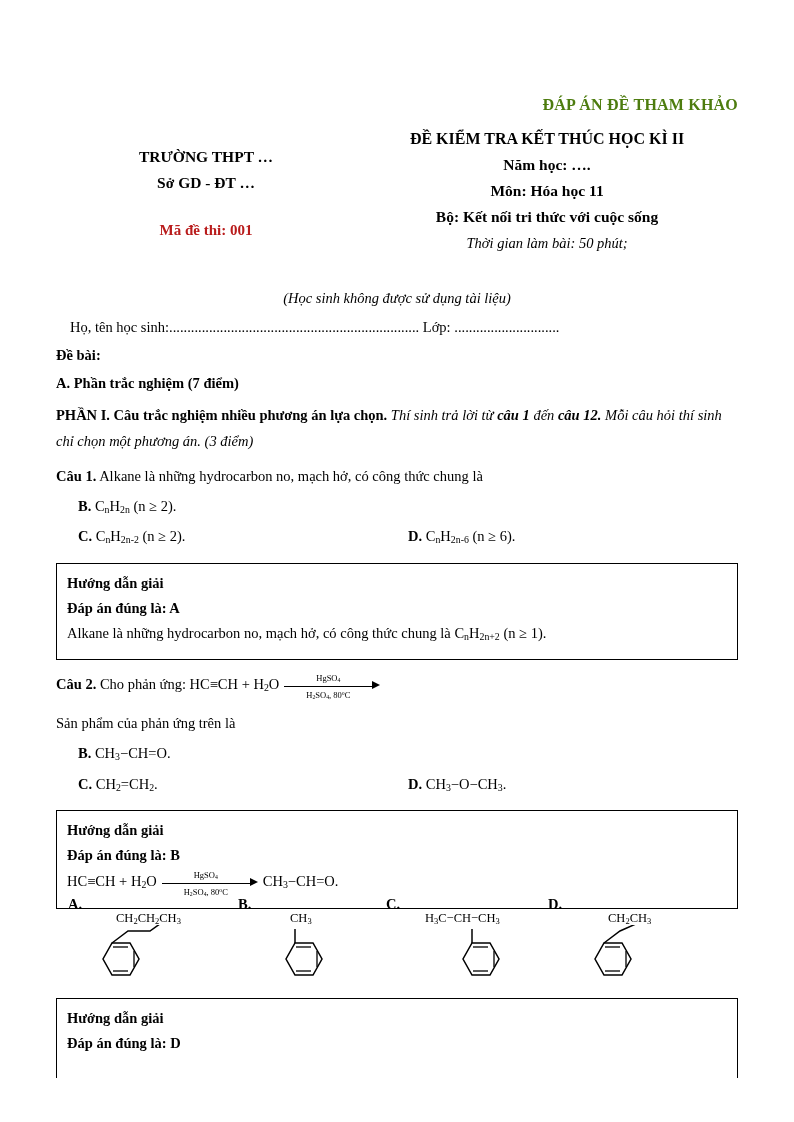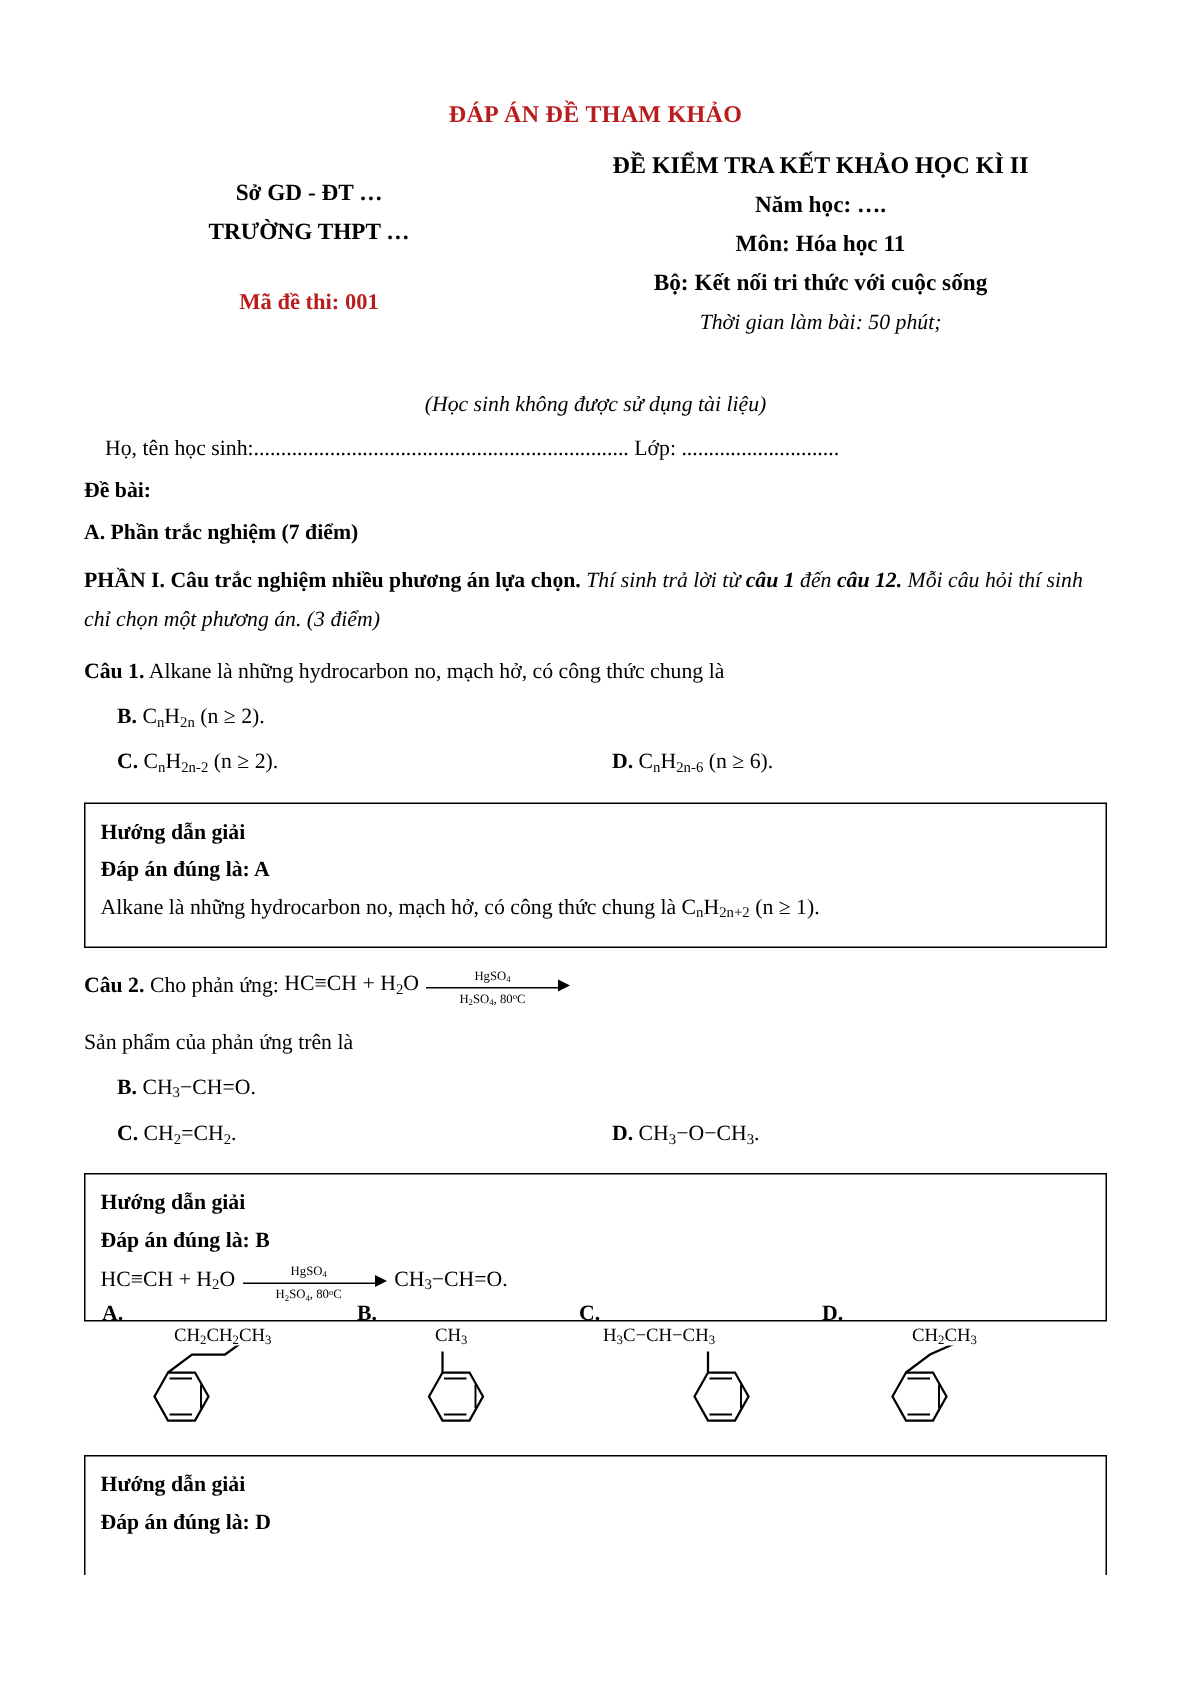--- a/index.html
+++ b/index.html
@@ -15,26 +15,26 @@
   }
   .page {
     position: relative;
     width: 794px;
     height: 1122px;
     padding: 0 56px;
   }
 
   
   .doc-title {
-    text-align: center;
-    color: #b91c1c;
+    text-align: right;
+    color: #4d7c0f;
     font-weight: bold;
     font-size: 16px;
     letter-spacing: .2px;
-    margin-top: 68px;
+    margin-top: 96px;
   }
   .header-grid {
     display: flex;
     margin-top: 12px;
   }
   .hdr-left {
     width: 44%;
     text-align: center;
     padding-top: 18px;
   }
@@ -192,26 +192,26 @@
 </style>
 </head>
 <body>
 
 <div class="page">
 
   <div class="doc-title">ĐÁP ÁN ĐỀ THAM KHẢO</div>
 
   <div class="header-grid">
     <div class="hdr-left">
+      <div class="ln">TRƯỜNG THPT …</div>
       <div class="ln">Sở GD - ĐT …</div>
-      <div class="ln">TRƯỜNG THPT …</div>
       <div class="ma-de">Mã đề thi: 001</div>
     </div>
     <div class="hdr-right">
-      <div class="ln big">ĐỀ KIỂM TRA KẾT KHẢO HỌC KÌ II</div>
+      <div class="ln big">ĐỀ KIỂM TRA KẾT THÚC HỌC KÌ II</div>
       <div class="ln">Năm học: ….</div>
       <div class="ln">Môn: Hóa học 11</div>
       <div class="ln">Bộ: Kết nối tri thức với cuộc sống</div>
       <div class="time-line">Thời gian làm bài: 50 phút;</div>
     </div>
   </div>
 
   <div class="note">(Học sinh không được sử dụng tài liệu)</div>
 
   <div class="info-line">Họ, tên học sinh:..................................................................... Lớp: .............................</div>
@@ -321,21 +321,21 @@
       <svg class="ring" width="90" height="62" viewBox="0 0 90 62" style="left:34px; top:14px;">
         <line x1="23" y1="18" x2="23" y2="4" stroke="#000" stroke-width="1.5"></line>
         <polygon points="23,18 41,18 50,34 41,50 23,50 14,34" fill="none" stroke="#000" stroke-width="1.5"></polygon>
         <line x1="24" y1="22" x2="39" y2="22" stroke="#000" stroke-width="1.3"></line>
         <line x1="24" y1="46" x2="39" y2="46" stroke="#000" stroke-width="1.3"></line>
         <line x1="45" y1="26" x2="45" y2="42" stroke="#000" stroke-width="1.3"></line>
       </svg>
     </div>
 
     <div class="struct" style="left:330px;">
-      <span class="cap" style="left:16px; top:0;">H<sub>3</sub>C−CH−CH<sub>3</sub></span>
+      <span class="cap" style="left:39px; top:0;">H<sub>3</sub>C−CH−CH<sub>3</sub></span>
       <span class="lbl" style="left:0;">C.</span>
       <svg class="ring" width="120" height="62" viewBox="0 0 120 62" style="left:56px; top:14px;">
         <line x1="30" y1="18" x2="30" y2="4" stroke="#000" stroke-width="1.5"></line>
         <polygon points="30,18 48,18 57,34 48,50 30,50 21,34" fill="none" stroke="#000" stroke-width="1.5"></polygon>
         <line x1="31" y1="22" x2="46" y2="22" stroke="#000" stroke-width="1.3"></line>
         <line x1="31" y1="46" x2="46" y2="46" stroke="#000" stroke-width="1.3"></line>
         <line x1="52" y1="26" x2="52" y2="42" stroke="#000" stroke-width="1.3"></line>
       </svg>
     </div>
 

